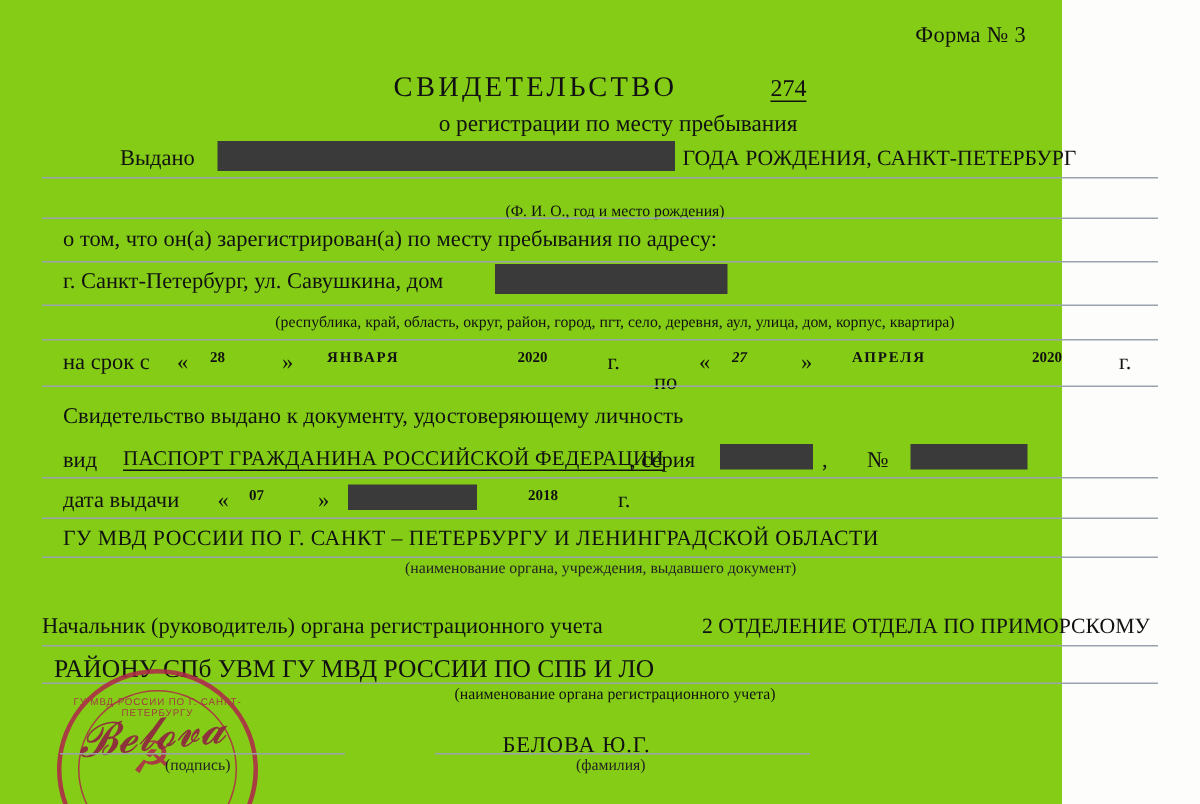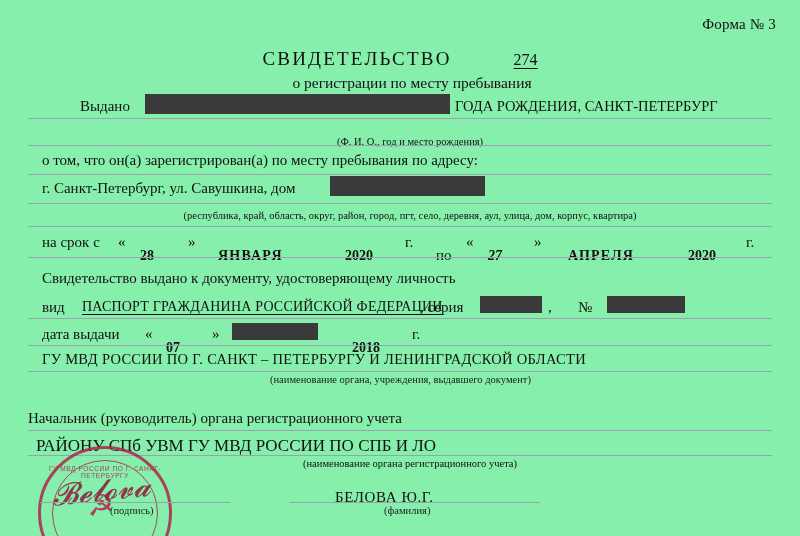--- a/index.html
+++ b/index.html
@@ -10,23 +10,23 @@
     width: 800px;
     height: 536px;
     background: #fdfdfb;
     font-family: "Liberation Serif", serif;
     color: #111;
     overflow: hidden;
     position: relative;
   }
   .page {
     position: relative;
-    width: 800px;
+    width: 708px;
     height: 536px;
-    background: #86efac;
+    background: #84cc16;
   }
   
   .form-no {
     position: absolute;
     top: 16px;
     right: 24px;
     font-size: 15px;
     letter-spacing: 0.2px;
   }
   
@@ -84,23 +84,22 @@
   
   .redact {
     position: absolute;
     background: #3a3a3a;
   }
   
   .hand {
     position: absolute;
     font-family: "Liberation Serif", serif;
     font-weight: bold;
-    font-size: 14px;
+    font-size: 10px;
     white-space: nowrap;
-    margin-top: 15px;
   }
   .ul {
     text-decoration: underline;
     text-underline-offset: 3px;
   }
   .caps-sp {
     letter-spacing: 1.2px;
   }
   
   .stamp {
@@ -229,20 +228,21 @@
   <div class="hand" style="left:352px; top:325px;">2018</div>
   <div class="t" style="left:412px; top:326px;">г.</div>
   <div class="line" style="left:28px; top:345px; width:744px;"></div>
 
   <div class="t" style="left:42px; top:351px; font-size:14.5px; letter-spacing:0.3px;">ГУ  МВД  РОССИИ  ПО  Г. САНКТ – ПЕТЕРБУРГУ  И  ЛЕНИНГРАДСКОЙ ОБЛАСТИ</div>
   <div class="line" style="left:28px; top:371px; width:744px;"></div>
 
   <div class="small" style="position:absolute; left:270px; top:374px;">(наименование органа, учреждения, выдавшего документ)</div>
 
   <div class="t" style="left:28px; top:410px;">Начальник (руководитель) органа регистрационного учета</div>
+  <div class="t" style="left:468px; top:410px; font-size:14.5px;">2 ОТДЕЛЕНИЕ ОТДЕЛА  ПО ПРИМОРСКОМУ</div>
   <div class="line" style="left:28px; top:430px; width:744px;"></div>
 
   <div class="t" style="left:36px; top:436px; font-size:17px;">РАЙОНУ СПб УВМ  ГУ  МВД  РОССИИ  ПО  СПБ  И  ЛО</div>
   <div class="line" style="left:28px; top:455px; width:744px;"></div>
 
   <div class="center-cap" style="top:458px;">(наименование органа регистрационного учета)</div>
 
   <div class="stamp">
     <div class="inner"></div>
     <div class="arc-top">ГУ МВД РОССИИ ПО Г. САНКТ-ПЕТЕРБУРГУ</div>

